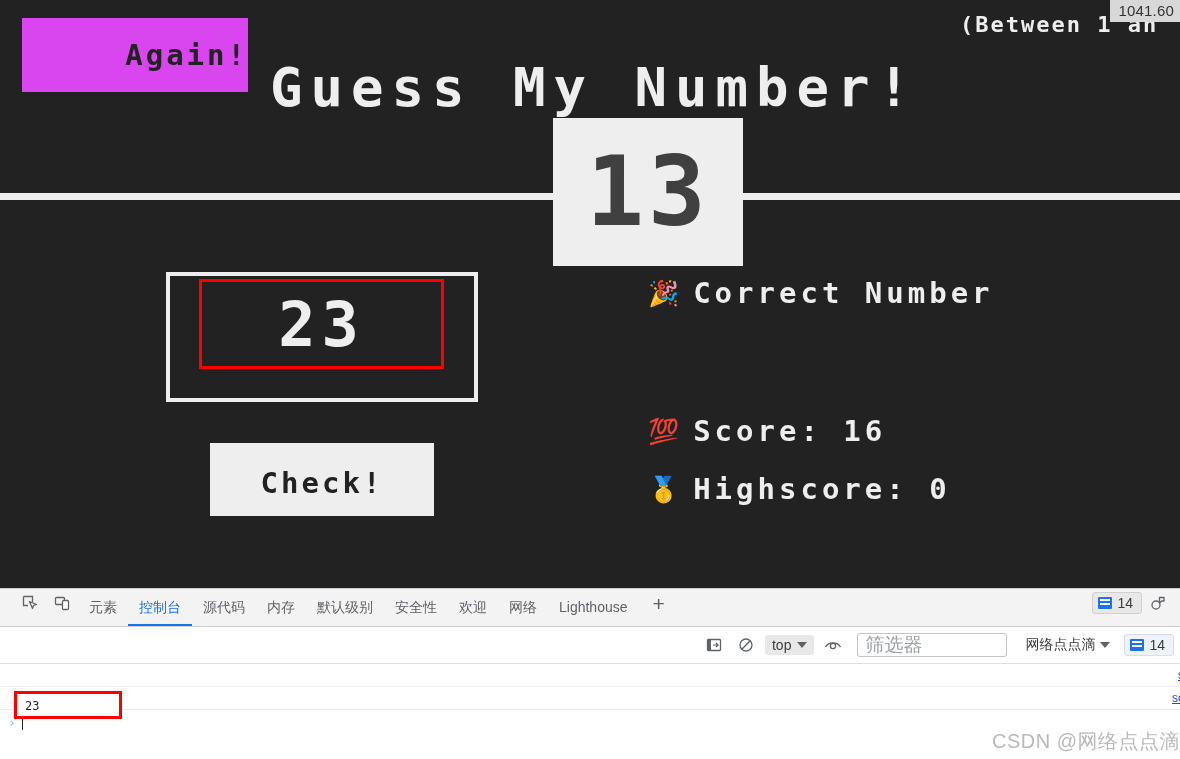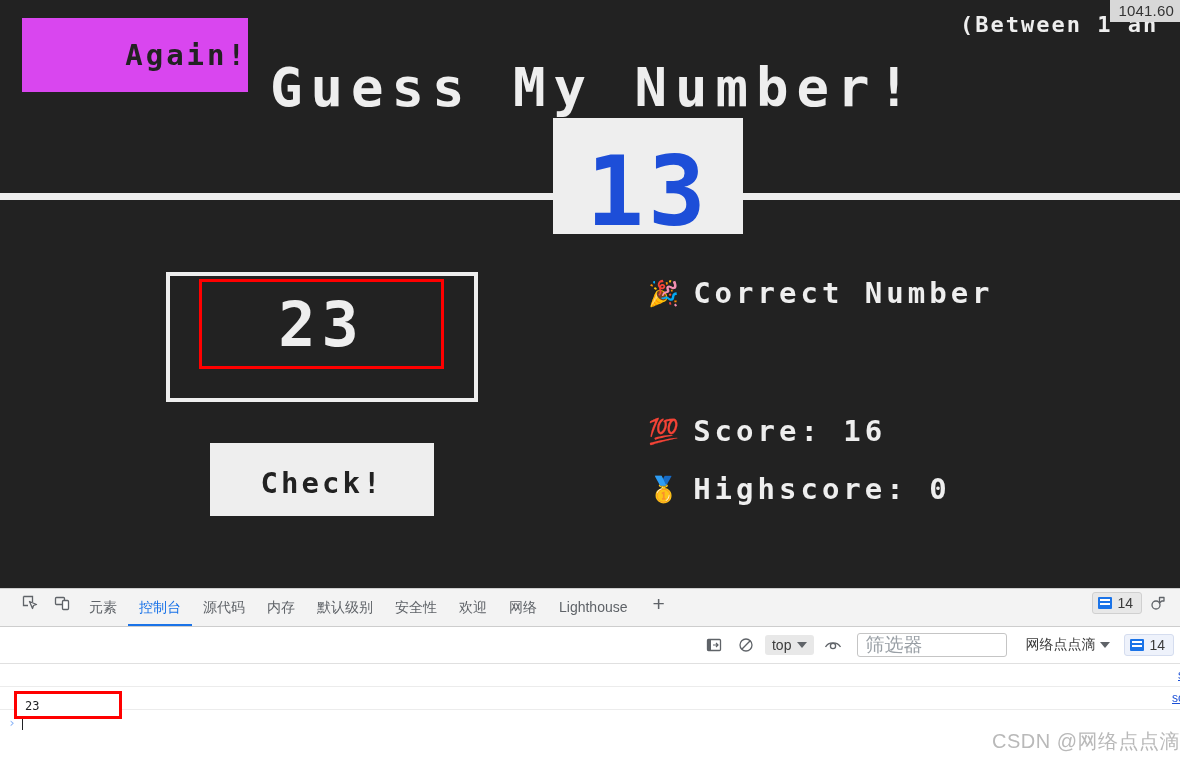--- a/index.html
+++ b/index.html
@@ -80,23 +80,23 @@
     left: 0; top: 193px;
     width: 1180px;
     height: 7px;
     background: #eeeeee;
   }
 
   
   #secret-number {
     position: absolute;
     left: 553px; top: 118px;
-    width: 190px; height: 116px;
+    width: 190px; height: 148px;
     background: #eeeeee;
-    color: #1d4ed8;
+    color: #404040;
     font-size: 96px;
     line-height: 148px;
     text-align: center;
     letter-spacing: 4px;
     z-index: 4;
   }
 
   
   #guess-wrap {
     position: absolute;

